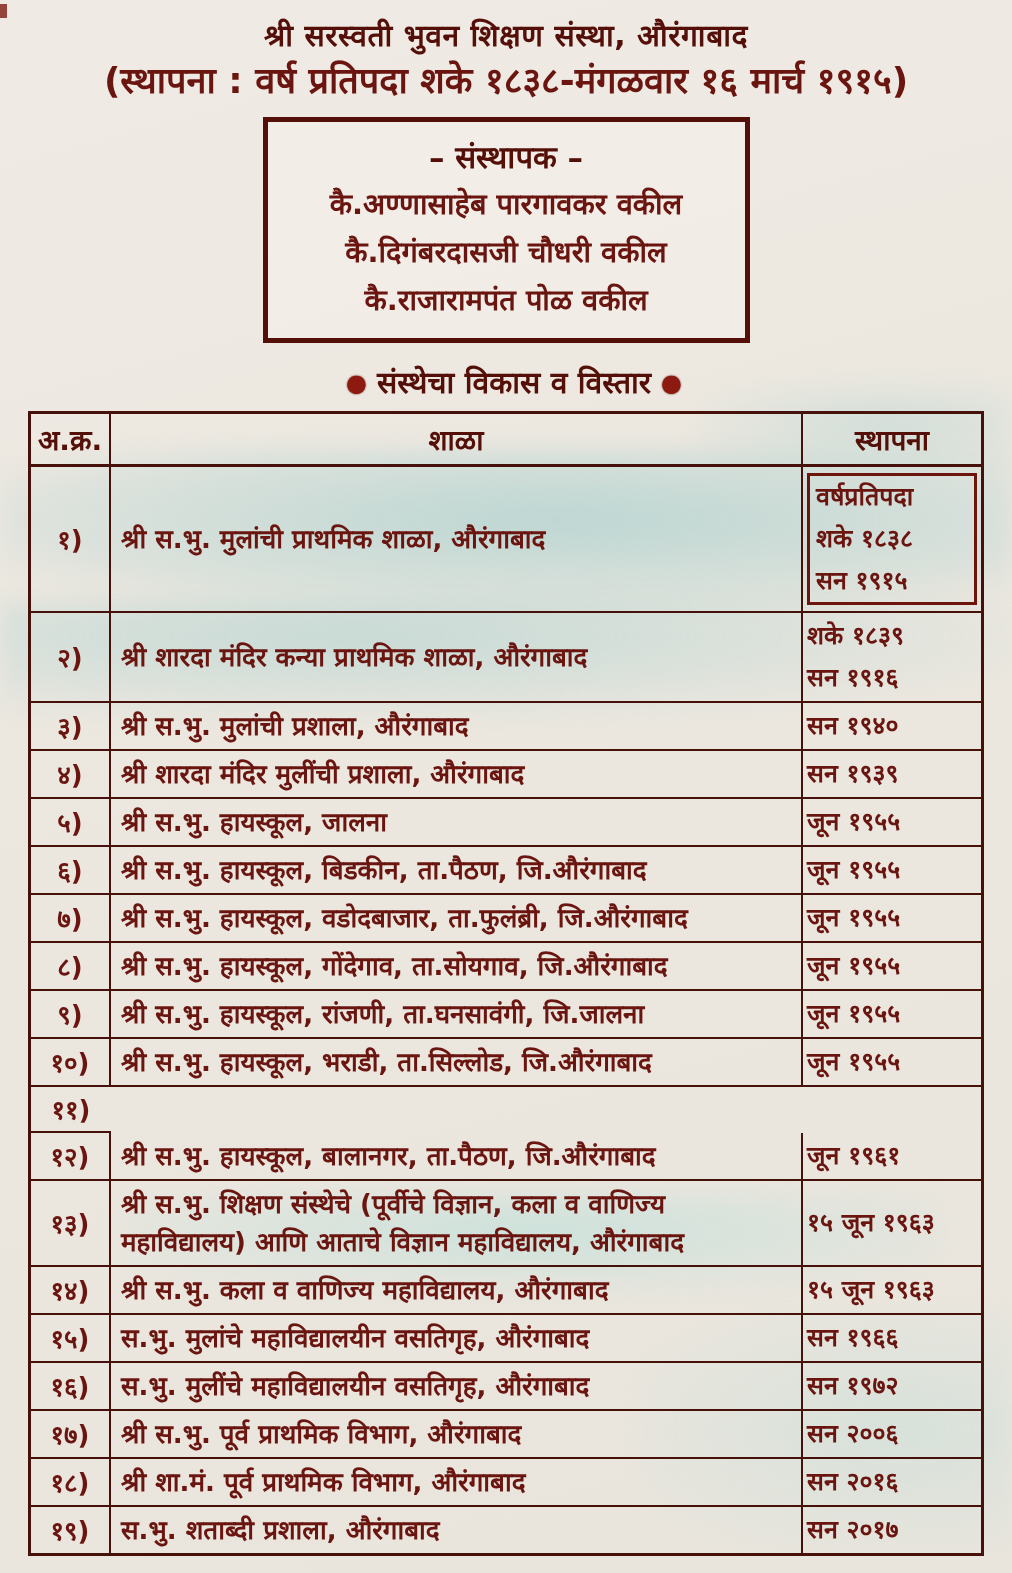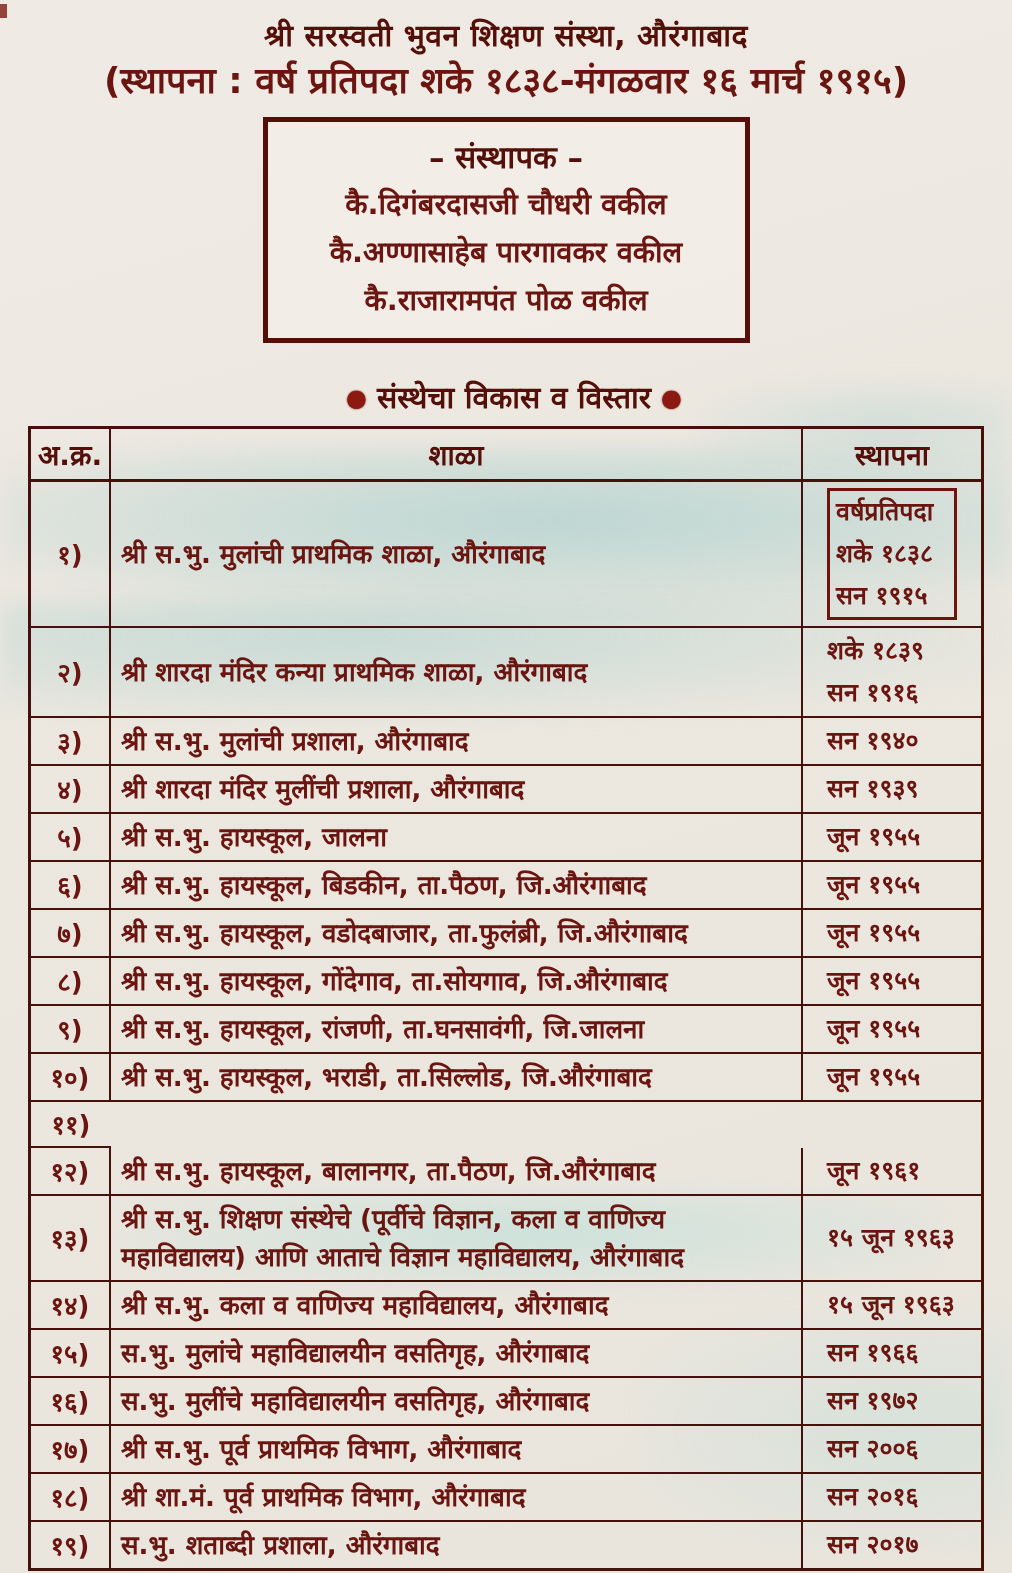--- a/index.html
+++ b/index.html
@@ -48,21 +48,21 @@
   
   .founders-box{
     width:487px;margin:16px auto 0;border:5px solid var(--ink-dark);
     padding:12px 10px 14px;text-align:center;background:rgba(255,253,248,.25);
   }
   .founders-heading{font-size:31px;line-height:46px;font-weight:700;color:var(--ink-dark);}
   .founder-name{font-size:29px;line-height:48px;font-weight:700;color:var(--ink);}
 
   
   .section-heading{
-    margin-top:35px;text-align:center;font-size:30px;line-height:40px;
+    margin-top:20px;text-align:center;font-size:30px;line-height:40px;
     font-weight:700;color:var(--ink-dark);padding-left:16px;
   }
   .bullet{color:#8c1a10;font-size:24px;vertical-align:2px;padding:0 10px;
     text-shadow:0 0 2px #5d0f08;}
 
   
   .schools-table{
     width:956px;margin:8px auto 0;border:3px solid var(--border);
     background:transparent;
   }
@@ -72,21 +72,21 @@
     border-bottom:2.5px solid var(--border);
     display:flex;align-items:center;
     font-weight:700;color:var(--ink);
   }
   .cell:last-child{border-right:none;}
   .trow:last-child .cell{border-bottom:none;}
   .thead .cell{justify-content:center;font-size:28px;color:var(--ink-dark);
     border-bottom-width:3px;min-height:53px;}
   .c-no{justify-content:center;font-size:26px;}
   .c-school{padding:4px 10px;font-size:26px;line-height:38px;}
-  .c-est{padding:2px 24px;font-size:25px;}
+  .c-est{padding:2px 4px;font-size:25px;}
   .est-inner{width:100%;}
   .est-line{line-height:42px;white-space:nowrap;}
   .trow.boxed .est-inner{
     border:3px solid #6d150c;padding:0 6px;margin:4px 0;
   }
 </style>
 </head>
 <body>
 
 <div class="tint tint-1"></div>
@@ -98,22 +98,22 @@
 
 <div class="page">
 
   <header>
     <h1 class="doc-title" style="margin:0;">श्री सरस्वती भुवन शिक्षण संस्था, औरंगाबाद</h1>
     <div class="doc-subtitle">(स्थापना : वर्ष प्रतिपदा शके १८३८-मंगळवार १६ मार्च १९१५)</div>
   </header>
 
   <div class="founders-box">
     <div class="founders-heading">– संस्थापक –</div>
+    <div class="founder-name">कै.अण्णासाहेब पारगावकर वकील</div>
     <div class="founder-name">कै.दिगंबरदासजी चौधरी वकील</div>
-    <div class="founder-name">कै.अण्णासाहेब पारगावकर वकील</div>
     <div class="founder-name">कै.राजारामपंत पोळ वकील</div>
   </div>
 
   <div class="section-heading">
     <span class="bullet">●</span><span>संस्थेचा विकास व विस्तार</span><span class="bullet">●</span>
   </div>
 
   <div class="schools-table">
     <div class="trow thead">
       <div class="cell">अ.क्र.</div>

